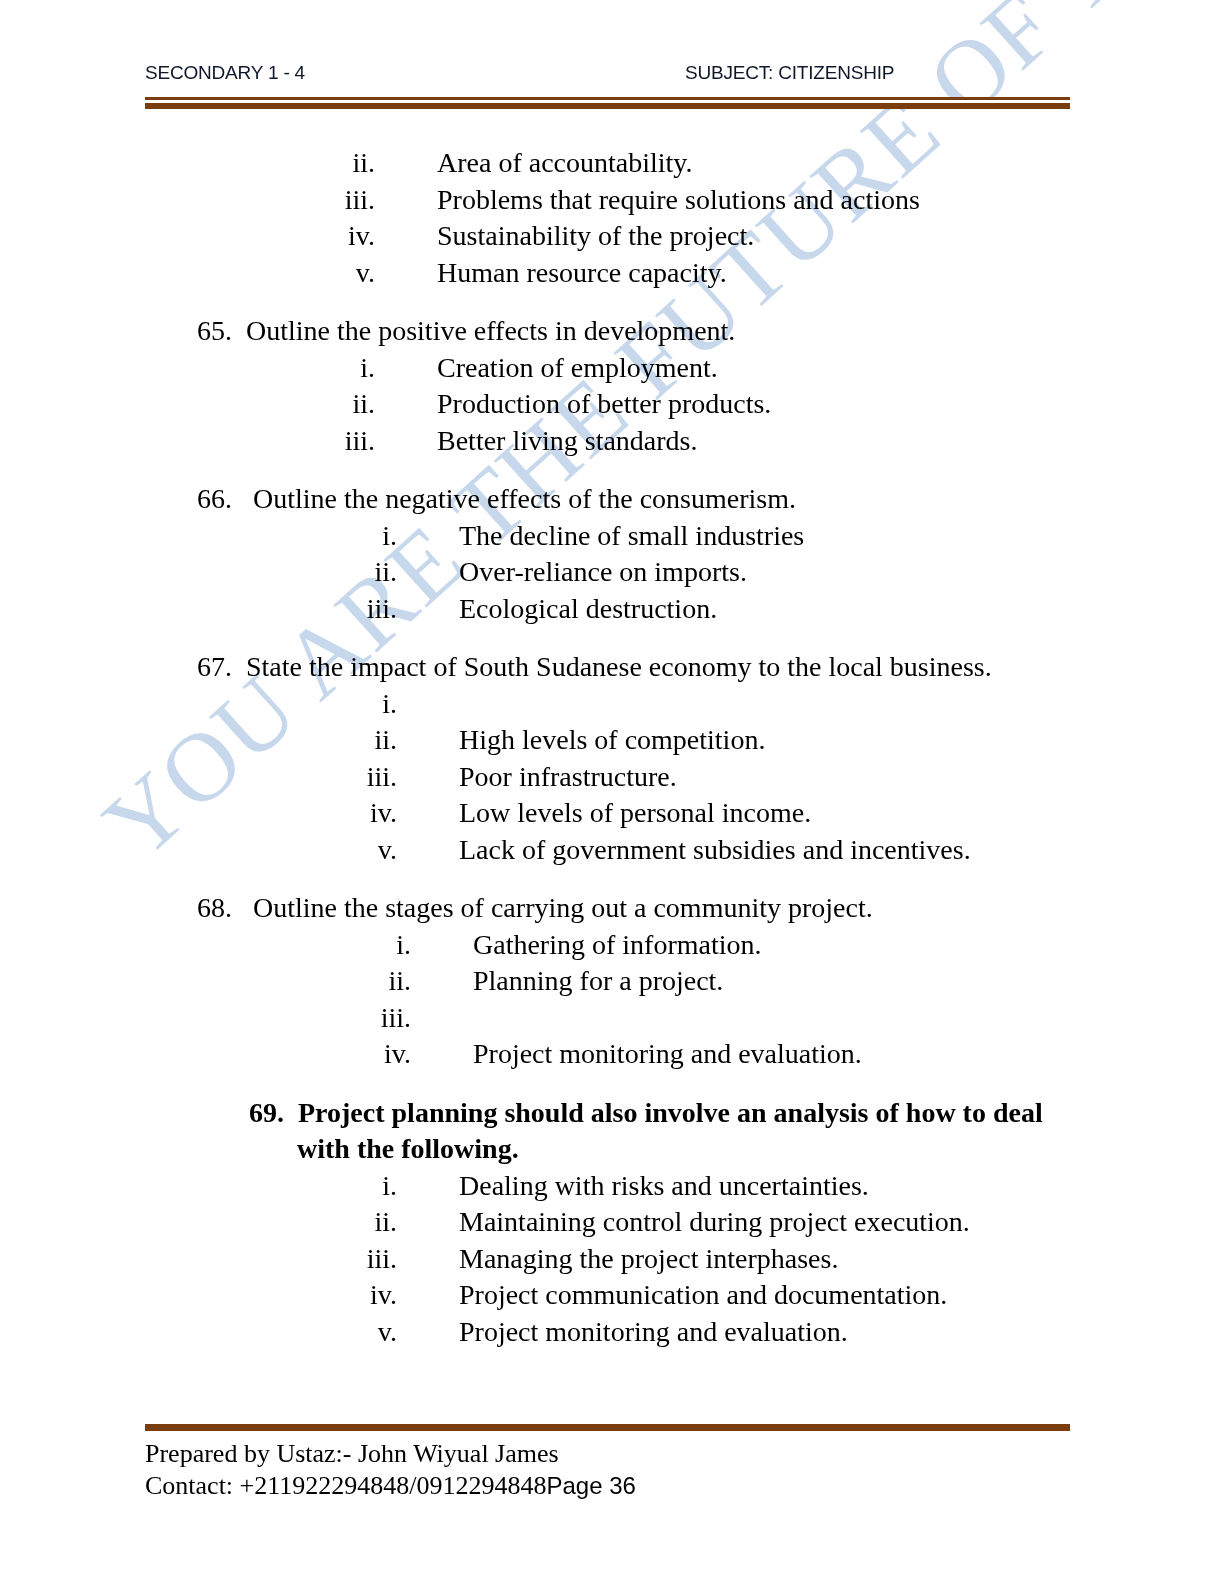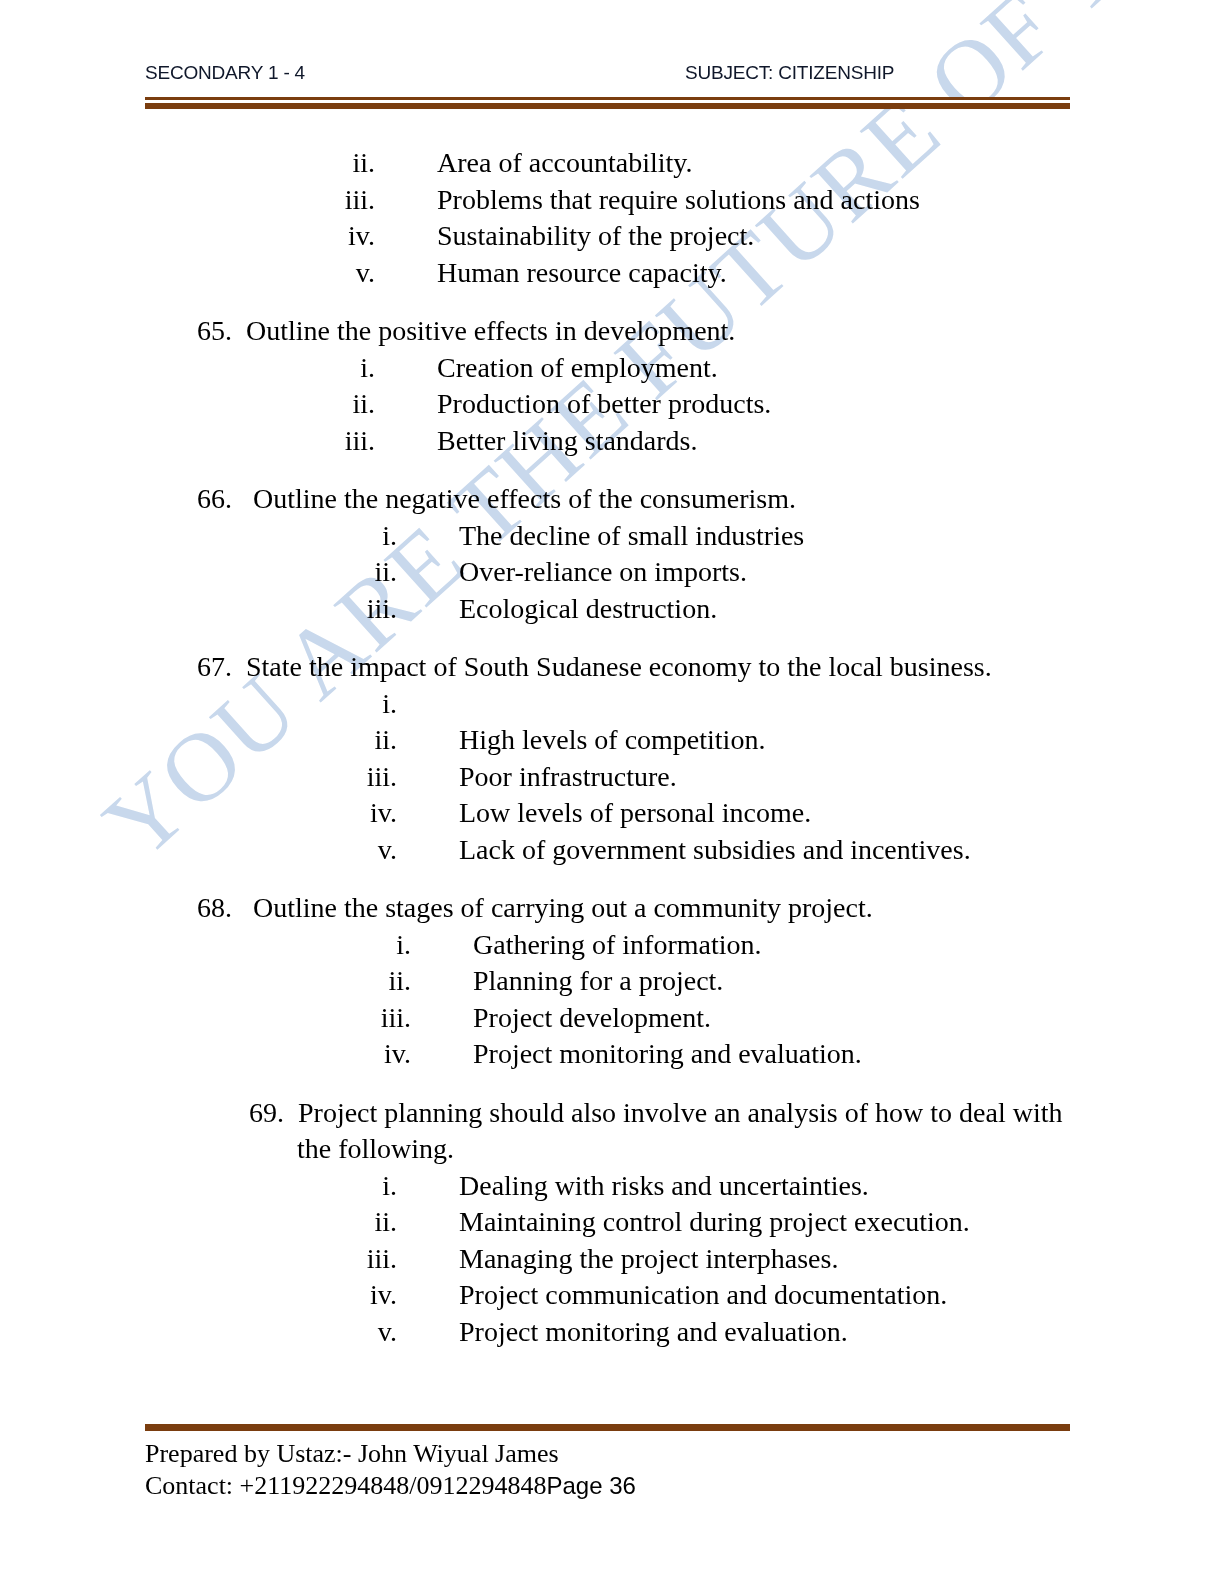--- a/index.html
+++ b/index.html
@@ -283,30 +283,29 @@
       <div class="subitem lvl-b" style="margin-left:14px">
         <span class="rn">i.</span>
         <span class="txt">Gathering of information.</span>
       </div>
       <div class="subitem lvl-b" style="margin-left:14px">
         <span class="rn">ii.</span>
         <span class="txt">Planning for a project.</span>
       </div>
       <div class="subitem lvl-b" style="margin-left:14px">
         <span class="rn">iii.</span>
-        <span class="txt">Project development.</span>
       </div>
       <div class="subitem lvl-b" style="margin-left:14px">
         <span class="rn">iv.</span>
         <span class="txt">Project monitoring and evaluation.</span>
       </div>
     </div>
 
     <div class="qblock">
-      <div class="question" style="padding-left:152px;text-indent:-48px;">
+      <div class="question" style="padding-left:152px;text-indent:-48px;font-weight:bold;">
         <span class="qnum">69.</span>
         <span>&nbsp;</span><span class="qtext">Project planning should also involve an analysis of how to deal with the following.</span>
       </div>
       <div class="subitem lvl-b">
         <span class="rn">i.</span>
         <span class="txt">Dealing with risks and uncertainties.</span>
       </div>
       <div class="subitem lvl-b">
         <span class="rn">ii.</span>
         <span class="txt">Maintaining control during project execution.</span>

